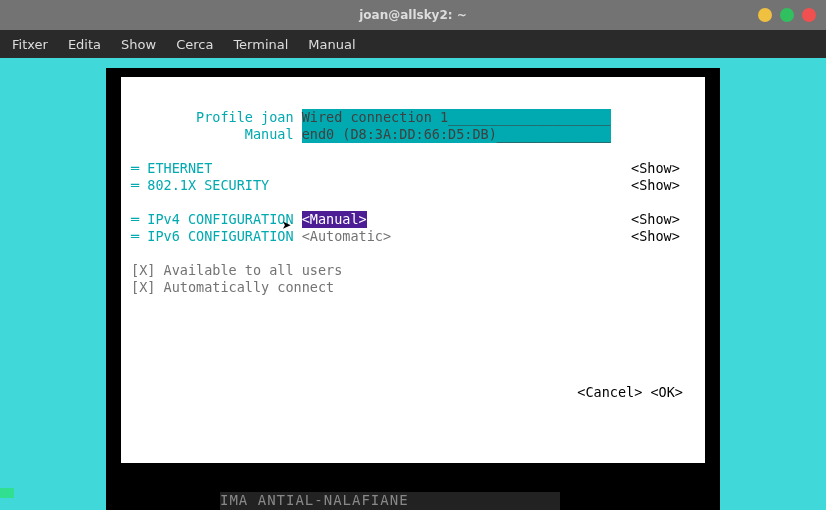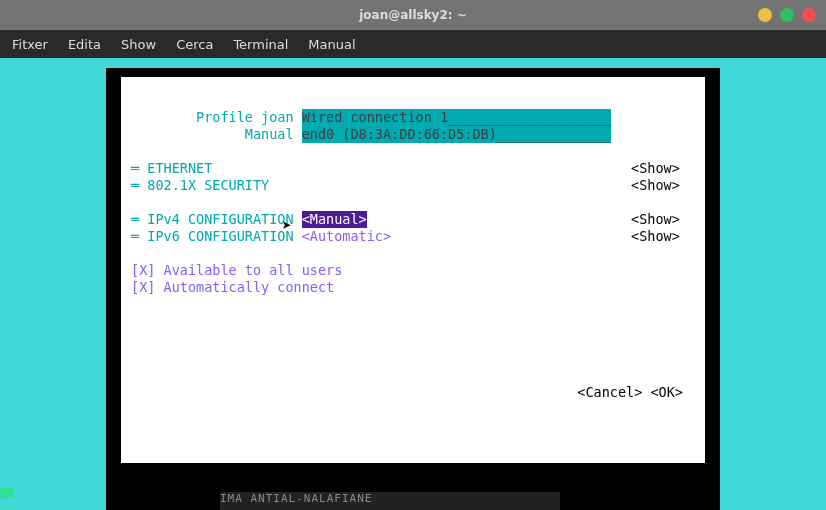--- a/index.html
+++ b/index.html
@@ -96,21 +96,21 @@
     }
     .content {
       position: absolute;
       top: 32px;
       left: 10px;
       right: 10px;
     }
     .row { display: flex; white-space: pre; }
     .label-cyan { color: #00aab0; }
     .fill { color: #404040; background: #00aab0; }
-    .black { color: #8b5cf6; }
+    .black { color: #737373; }
     .sel { background: #4c1d95; color: #fff; }
     .gap { height: 17px; }
     .right-show {
       position: absolute;
       left: 500px;
       color: #000;
       text-align: right;
     }
     .bottom-buttons {
       position: absolute;
@@ -128,21 +128,21 @@
       pointer-events: none;
     }
     .bg-strip {
       position: absolute;
       bottom: 0;
       left: 220px;
       width: 340px;
       height: 18px;
       background: #222;
       color: #888;
-      font-size: 11px;
+      font-size: 14px;
       overflow: hidden;
       letter-spacing: 1px;
     }
     .left-accent {
       position: absolute;
       bottom: 12px;
       left: 0;
       width: 14px;
       height: 10px;
       background: #30e090;

